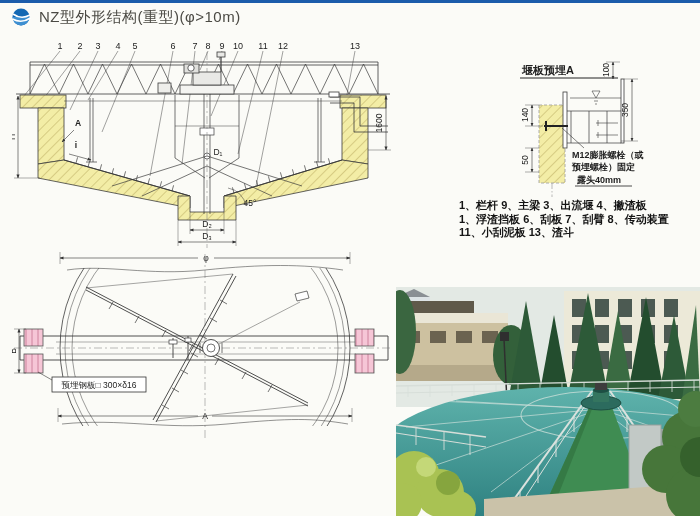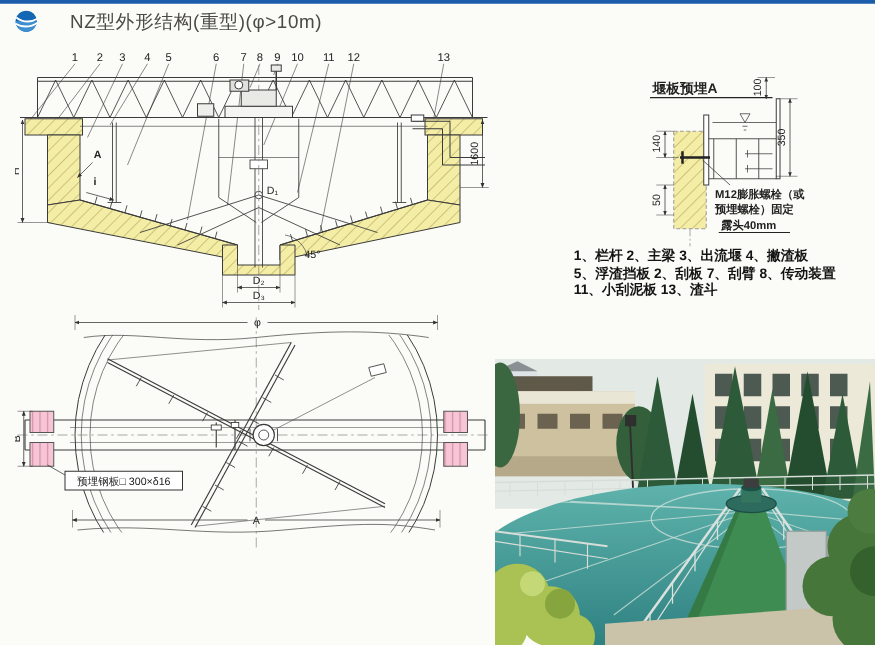--- a/index.html
+++ b/index.html
@@ -1,18 +1,18 @@
 <!DOCTYPE html>
 <html><head>
 <meta charset="utf-8">
 <style>
   html,body{margin:0;padding:0;background:#ffffff;font-family:"Liberation Sans",sans-serif;}
   .page{position:relative;width:700px;height:516px;background:#fbfbf7;overflow:hidden;}
   .topline{position:absolute;left:0;top:0;width:700px;height:3px;background:#1b5cab;}
-  .header{position:absolute;left:10px;top:7px;display:flex;align-items:center;gap:22px;}
+  .header{position:absolute;left:10px;top:7px;display:flex;align-items:center;gap:5px;}
   .title{font-size:15px;color:#4b4a44;font-weight:500;letter-spacing:.5px;}
   .elev{position:absolute;left:12px;top:38px;}
   .plan{position:absolute;left:12px;top:250px;}
   .detail{position:absolute;left:510px;top:48px;}
   .parts{position:absolute;left:459px;top:199px;width:240px;font-size:11px;line-height:13.6px;
          color:#141414;font-weight:700;letter-spacing:0;}
   .photo{position:absolute;left:396px;top:287px;width:304px;height:229px;}
   svg{display:block;font-family:"Liberation Sans",sans-serif;}
   svg text{fill:#222;}
   .co{font-size:9px;text-anchor:middle;}
@@ -314,22 +314,22 @@
     <g>
       <line x1="52" y1="80" x2="74" y2="100" stroke="#333" stroke-width="0.6"></line>
       <text class="nt" x="62" y="110">M12膨胀螺栓（或</text>
       <text class="nt" x="62" y="122">预埋螺栓）固定</text>
       <text class="nt" x="67" y="135">露头40mm</text>
       <line x1="65" y1="138" x2="122" y2="138" stroke="#222" stroke-width="0.8"></line>
     </g>
   </svg>
 
   <div class="parts">
-    <div>1、栏杆 2、主梁  3、出流堰 4、撇渣板</div>
-    <div>5、浮渣挡板 2、刮板 7、刮臂 8、传动装置</div>
+    <div>1、栏杆 9、主梁  3、出流堰 4、撇渣板</div>
+    <div>1、浮渣挡板 6、刮板 7、刮臂 8、传动装置</div>
     <div>11、小刮泥板 13、渣斗</div>
   </div>
 
   <svg class="photo" width="304" height="229" viewBox="0 0 304 229">
     <defs>
       <linearGradient id="gw" x1="0" y1="0" x2="0" y2="1">
         <stop offset="0" stop-color="#5fb3ac"></stop>
         <stop offset="1" stop-color="#2a7d7d"></stop>
       </linearGradient>
       <clipPath id="ct">

